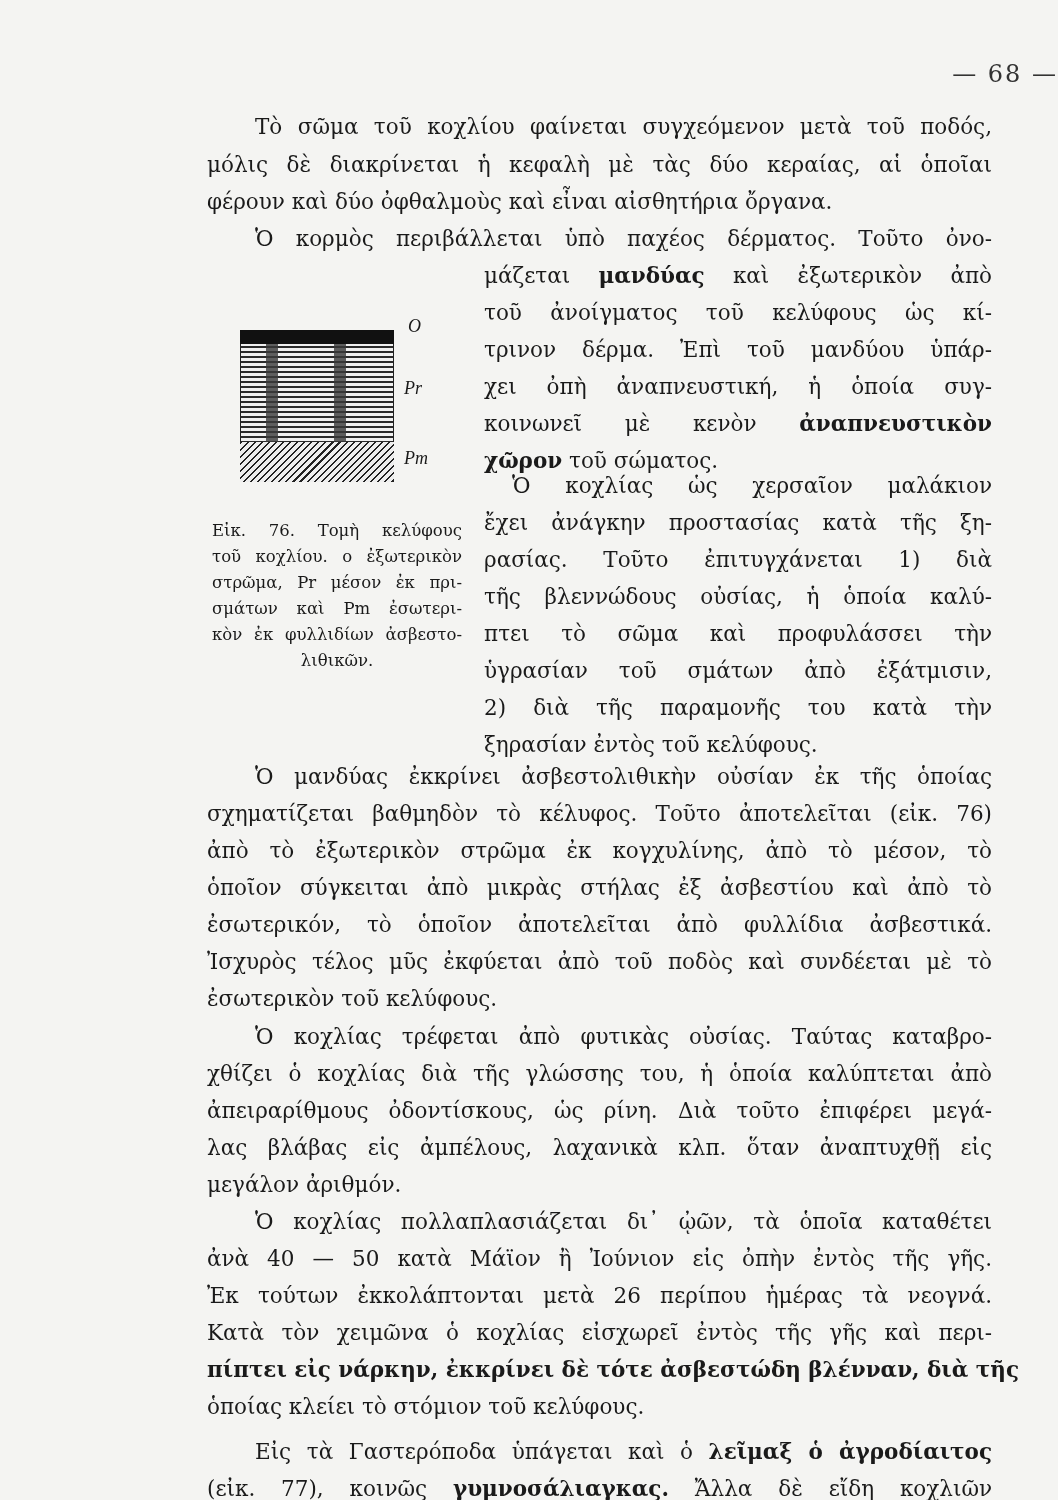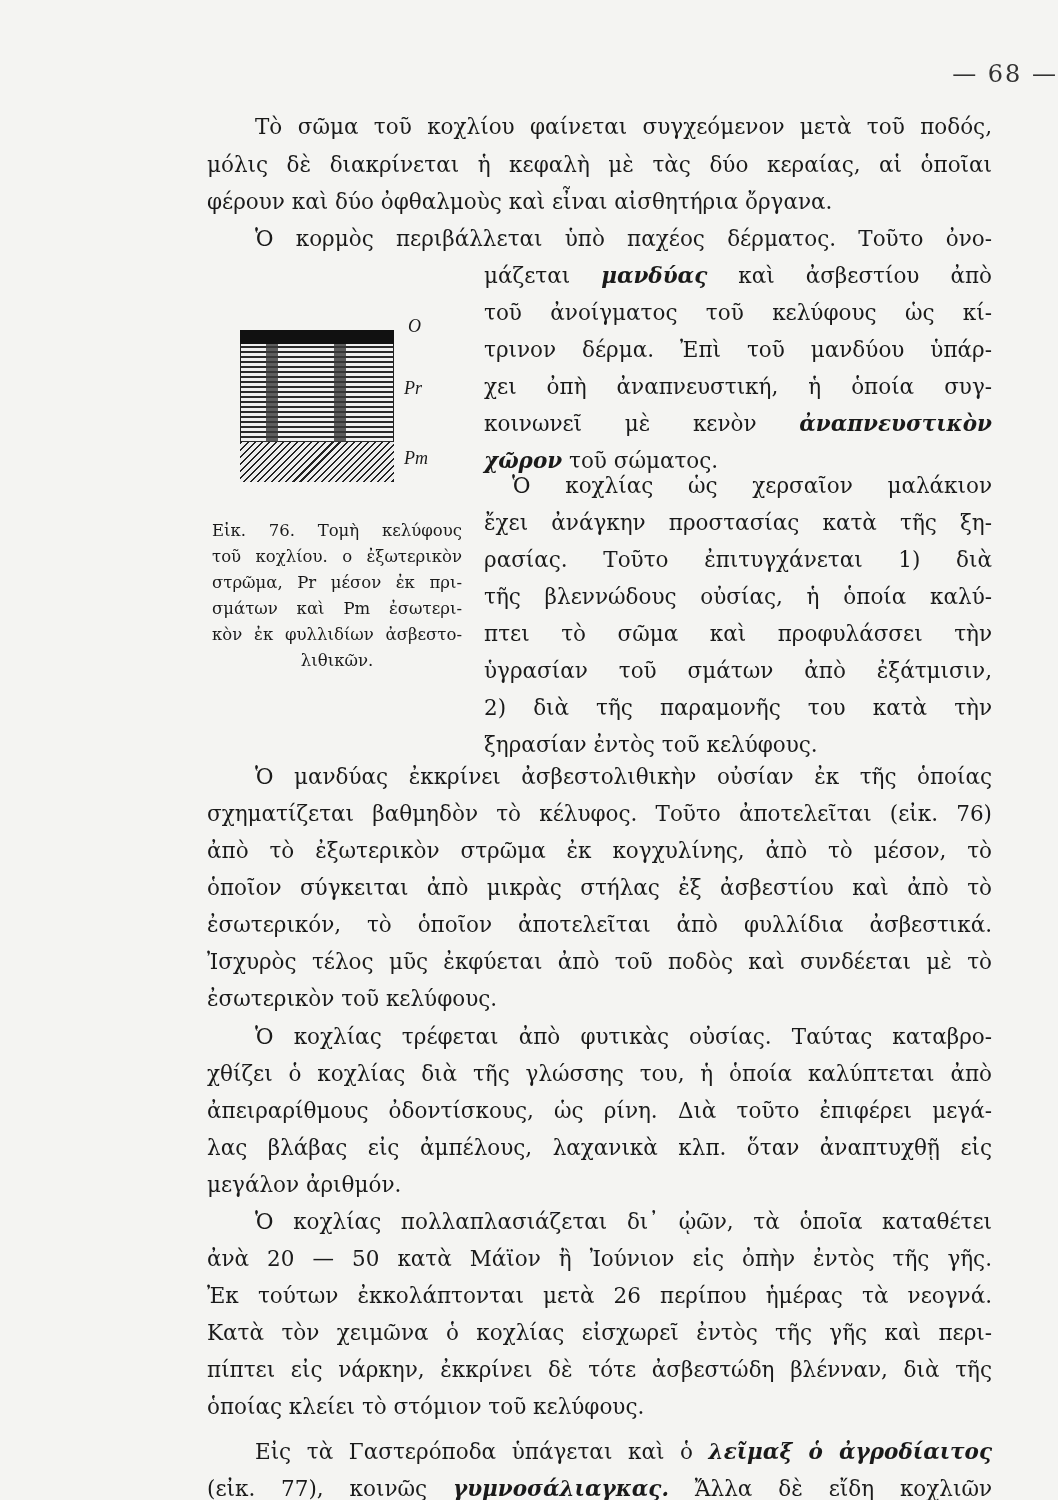--- a/index.html
+++ b/index.html
@@ -22,21 +22,21 @@
     text-align: justify;
     text-align-last: justify;
     line-height: 30px;
     height: 30px;
   }
   .full { left: 207px; width: 785px; }
   .indent { left: 255px; width: 737px; }
   .right-col { left: 484px; width: 508px; }
   .right-col-indent { left: 512px; width: 480px; }
   .last { text-align-last: left; }
-  b.em { font-weight: bold; font-style: italic; }
+  b.em { font-weight: bold; }
 
   .figure {
     position: absolute; left: 240px; top: 330px; width: 160px; height: 150px;
   }
   .shell-box {
     position: absolute; left: 0; top: 0; width: 152px; height: 150px;
     background: repeating-linear-gradient(180deg, #2a2a2a 0 2px, #f0f0f0 2px 5px);
     border: 1px solid #222;
   }
   .shell-top {
@@ -71,21 +71,21 @@
 
 <div>
 
   <div class="page-number">— 68 —</div>
 
   <div class="line indent" style="top:112px">Τὸ σῶμα τοῦ κοχλίου φαίνεται συγχεόμενον μετὰ τοῦ ποδός,</div>
   <div class="line full" style="top:150px">μόλις δὲ διακρίνεται ἡ κεφαλὴ μὲ τὰς δύο κεραίας, αἱ ὁποῖαι</div>
   <div class="line full last" style="top:187px">φέρουν καὶ δύο ὀφθαλμοὺς καὶ εἶναι αἰσθητήρια ὄργανα.</div>
 
   <div class="line indent" style="top:224px">Ὁ κορμὸς περιβάλλεται ὑπὸ παχέος δέρματος. Τοῦτο ὀνο-</div>
-  <div class="line right-col" style="top:261px"><span>μάζεται </span><b class="em">μανδύας</b><span> καὶ ἀσβεστίου ἀπὸ</span></div>
+  <div class="line right-col" style="top:261px"><span>μάζεται </span><b class="em">μανδύας</b><span> καὶ ἐξωτερικὸν ἀπὸ</span></div>
   <div class="line right-col" style="top:298px">τοῦ ἀνοίγματος τοῦ κελύφους ὡς κί-</div>
   <div class="line right-col" style="top:335px">τρινον δέρμα. Ἐπὶ τοῦ μανδύου ὑπάρ-</div>
   <div class="line right-col" style="top:372px">χει ὀπὴ ἀναπνευστική, ἡ ὁποία συγ-</div>
   <div class="line right-col" style="top:409px"><span>κοινωνεῖ μὲ κενὸν </span><b class="em">ἀναπνευστικὸν</b></div>
   <div class="line right-col last" style="top:446px"><b class="em">χῶρον</b><span> τοῦ σώματος.</span></div>
 
   <div class="figure">
     <div class="shell-box"></div>
     <div class="shell-top"></div>
     <div class="shell-left-dark"></div>
@@ -120,22 +120,22 @@
   <div class="line full" style="top: 947px;">Ἰσχυρὸς τέλος μῦς ἐκφύεται ἀπὸ τοῦ ποδὸς καὶ συνδέεται μὲ τὸ</div>
   <div class="line full last" style="top: 984px;">ἐσωτερικὸν τοῦ κελύφους.</div>
 
   <div class="line indent" style="top: 1022px;">Ὁ κοχλίας τρέφεται ἀπὸ φυτικὰς οὐσίας. Ταύτας καταβρο-</div>
   <div class="line full" style="top: 1059px;">χθίζει ὁ κοχλίας διὰ τῆς γλώσσης του, ἡ ὁποία καλύπτεται ἀπὸ</div>
   <div class="line full" style="top: 1096px;">ἀπειραρίθμους ὀδοντίσκους, ὡς ρίνη. Διὰ τοῦτο ἐπιφέρει μεγά-</div>
   <div class="line full" style="top: 1133px;">λας βλάβας εἰς ἀμπέλους, λαχανικὰ κλπ. ὅταν ἀναπτυχθῇ εἰς</div>
   <div class="line full last" style="top: 1170px;">μεγάλον ἀριθμόν.</div>
 
   <div class="line indent" style="top: 1207px;">Ὁ κοχλίας πολλαπλασιάζεται δι᾽ ᾠῶν, τὰ ὁποῖα καταθέτει</div>
-  <div class="line full" style="top: 1244px;">ἀνὰ 20 — 50 κατὰ Μάϊον ἢ Ἰούνιον εἰς ὀπὴν ἐντὸς τῆς γῆς.</div>
+  <div class="line full" style="top: 1244px;">ἀνὰ 40 — 50 κατὰ Μάϊον ἢ Ἰούνιον εἰς ὀπὴν ἐντὸς τῆς γῆς.</div>
   <div class="line full" style="top: 1281px;">Ἐκ τούτων ἐκκολάπτονται μετὰ 26 περίπου ἡμέρας τὰ νεογνά.</div>
   <div class="line full" style="top: 1318px;">Κατὰ τὸν χειμῶνα ὁ κοχλίας εἰσχωρεῖ ἐντὸς τῆς γῆς καὶ περι-</div>
-  <div class="line full" style="top: 1355px;">πίπτει εἰς νάρκην, ἐκκρίνει δὲ τότε ἀσβεστώδη βλένναν, διὰ τῆς</div>
+  <div class="line full" style="top: 1355px; font-weight: bold;">πίπτει εἰς νάρκην, ἐκκρίνει δὲ τότε ἀσβεστώδη βλένναν, διὰ τῆς</div>
   <div class="line full last" style="top: 1392px;">ὁποίας κλείει τὸ στόμιον τοῦ κελύφους.</div>
 
   <div class="line indent" style="top: 1437px;"><span>Εἰς τὰ Γαστερόποδα ὑπάγεται καὶ ὁ </span><b class="em">λεῖμαξ ὁ ἀγροδίαιτος</b></div>
   <div class="line full" style="top: 1474px;"><span>(εἰκ. 77), κοινῶς </span><b class="em">γυμνοσάλιαγκας.</b><span> Ἄλλα δὲ εἴδη κοχλιῶν</span></div>
 
 </div>
 
 </body></html>

